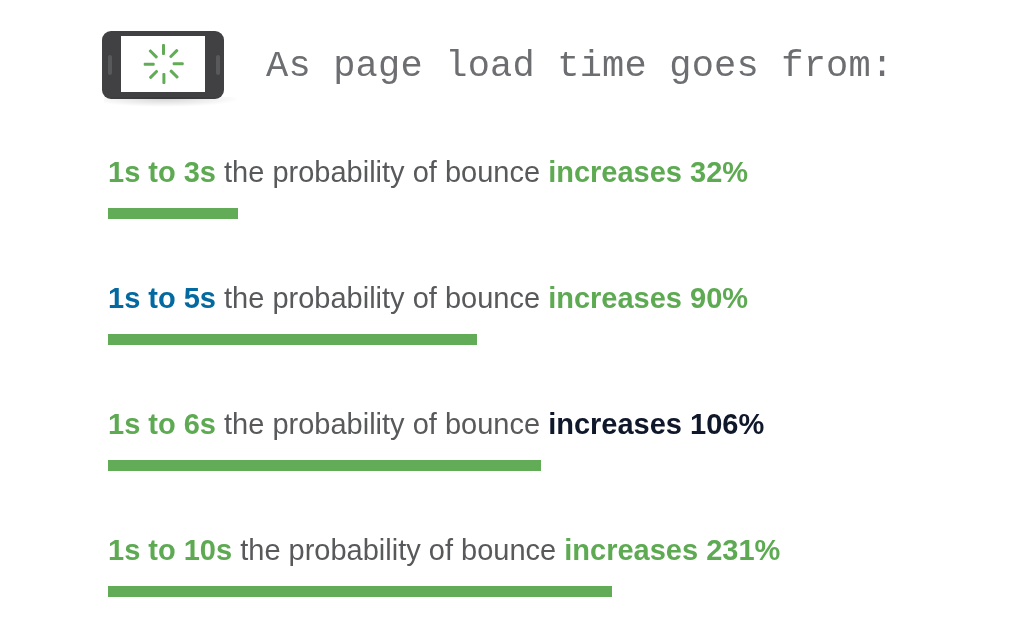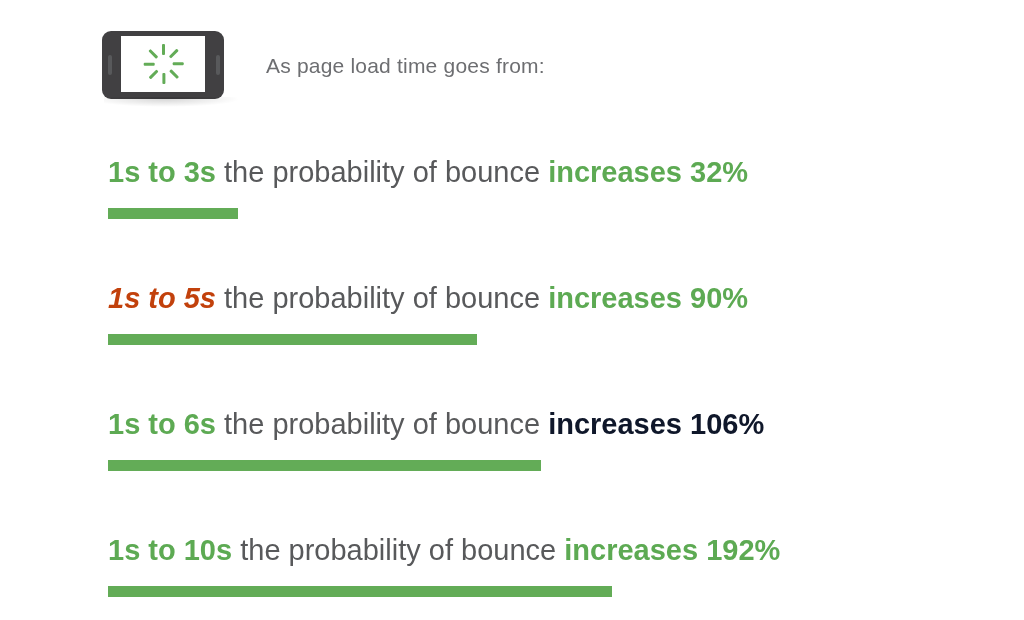--- a/index.html
+++ b/index.html
@@ -88,25 +88,26 @@
     top: 1px;
     width: 3.4px;
     height: 11px;
     background: #63ad58;
     border-radius: 1px;
     transform-origin: 1.7px 20px;
   }
 
   .header-text {
     margin-left: 38px;
-    font-size: 21px;
+    font-size: 37px;
     color: #6d6e71;
     font-weight: 400;
     letter-spacing: 0.2px;
     white-space: nowrap;
+    font-family: Liberation Mono, monospace;
   }
 
   
   .rows {
     position: absolute;
     left: 108px;
     top: 155px;
     width: 880px;
   }
   .row {
@@ -185,21 +186,21 @@
         <span class="row-mid" style="color: rgb(88, 89, 91);">the probability of bounce</span>
         <span class="row-increase" style="color: rgb(93, 170, 83);">increases 32%</span>
       </div>
       <div class="bar-track">
         <div class="bar-fill" style="width: 130px; background: rgb(99, 172, 87);"></div>
       </div>
     </div>
 
     <div class="row">
       <div class="row-text">
-        <span class="row-range" style="color: #c2410c; font-style: italic;">1s to 5s</span>
+        <span class="row-range" style="color: #0369a1;">1s to 5s</span>
         <span class="row-mid" style="color: rgb(88, 89, 91);">the probability of bounce</span>
         <span class="row-increase" style="color: rgb(93, 170, 83);">increases 90%</span>
       </div>
       <div class="bar-track">
         <div class="bar-fill" style="width: 369px; background: rgb(99, 172, 87);"></div>
       </div>
     </div>
 
     <div class="row">
       <div class="row-text">
@@ -209,21 +210,21 @@
       </div>
       <div class="bar-track">
         <div class="bar-fill" style="width: 433px; background: rgb(99, 172, 87);"></div>
       </div>
     </div>
 
     <div class="row">
       <div class="row-text">
         <span class="row-range" style="color: rgb(93, 170, 83);">1s to 10s</span>
         <span class="row-mid" style="color: rgb(88, 89, 91);">the probability of bounce</span>
-        <span class="row-increase" style="color: rgb(93, 170, 83);">increases 192%</span>
+        <span class="row-increase" style="color: rgb(93, 170, 83);">increases 231%</span>
       </div>
       <div class="bar-track">
         <div class="bar-fill" style="width: 504px; background: rgb(99, 172, 87);"></div>
       </div>
     </div>
 
   </div>
 </div>
 
 </body></html>

